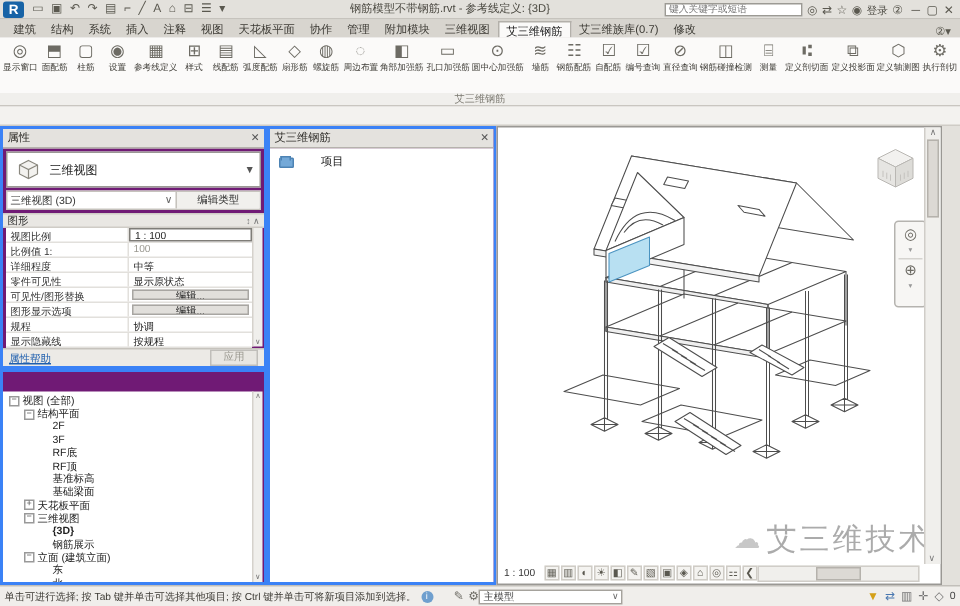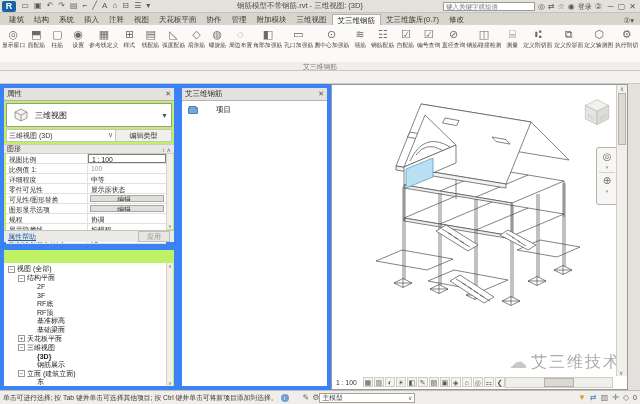--- a/index.html
+++ b/index.html
@@ -34,21 +34,21 @@
             display:flex; align-items:flex-start; padding:2px 1px 0 1px; }
   .tool { display:flex; flex-direction:column; align-items:center; min-width:21px; padding:0 1px; }
   .tool .ticon { font-size:11px; line-height:14px; color:#6d6b64; }
   .tool .tlabel { font-size:6.3px; color:#3f3d37; white-space:nowrap; transform:scale(.92); }
   #panel-label-row { position:absolute; left:0; top:62px; width:640px; height:9px; background:#f0efec;
                      border-bottom:1px solid #c9c6c0; text-align:center; font-size:6.8px; color:#7a786f; line-height:9px; }
   #options-bar { position:absolute; left:0; top:71px; width:640px; height:13px; background:#f3f2ef;
                  border-bottom:1px solid #cfccc6; }
 
   
-  .panel { position:absolute; background:#bef264; border:4px solid #3b82f6; }
+  .panel { position:absolute; background:#701a75; border:2px solid #3b82f6; }
   .panel-header { height:13px; background:#e4e2de; border-bottom:1px solid #b5b2ac; display:flex;
                   align-items:center; padding:0 3px; font-size:7.5px; color:#2e2c28; }
   .panel-close { margin-left:auto; font-size:7px; color:#555; }
 
   
   #properties { left:0; top:84px; width:178px; height:162px; }
   #type-selector { margin:2px; height:24px; background:#fff; border:1px solid #9a9894; display:flex; align-items:center; }
   #type-selector svg { margin:0 6px; }
   #type-sel-label { font-size:8px; color:#222; }
   #type-sel-arrow { margin-left:auto; margin-right:3px; color:#555; font-size:7px; }
@@ -98,21 +98,21 @@
   #canvas { position:absolute; left:331px; top:84px; width:297px; height:306px; background:#fff; border:1px solid #9a9894; }
   #model-svg { position:absolute; left:0; top:0; }
   #viewcube { position:absolute; right:10px; top:8px; }
   #navbar { position:absolute; right:9px; top:62px; width:22px; height:58px; border:1px solid #b5b3af; border-radius:3px;
             background:#f7f6f4; display:flex; flex-direction:column; align-items:center; padding-top:3px; gap:2px; }
   #navbar .nav-icon { font-size:10px; color:#6d6b64; line-height:11px; }
   #navbar .nav-sep { width:16px; border-top:1px solid #d5d3cf; }
   #navbar .nav-chev { font-size:5px; color:#999; }
   #watermark { position:absolute; right:6px; bottom:16px; display:flex; align-items:center; gap:4px; opacity:.75; }
   #watermark .wm-logo { font-size:18px; color:#b5b5b5; }
-  #watermark .wm-text { font-size:16px; color:#8f8f8f; letter-spacing:2px; white-space:nowrap; }
+  #watermark .wm-text { font-size:20px; color:#8f8f8f; letter-spacing:2px; white-space:nowrap; }
 
   #viewbar { position:absolute; left:2px; bottom:1px; height:12px; display:flex; align-items:center; gap:1px; }
   #view-scale { font-size:6.8px; color:#333; margin-right:3px; border:1px solid transparent; padding:0 1px; }
   .vb-icon { width:10px; height:10px; border:1px solid #cfccc6; background:#f4f3f0; font-size:7px; line-height:9px;
              text-align:center; color:#5a584f; }
   #hscroll { position:absolute; right:14px; bottom:1px; width:108px; height:11px; background:#f0efec; border:1px solid #d0cdc8;
              display:flex; align-items:center; }
   #hscroll .hthumb { margin-left:38px; width:30px; height:9px; background:#dcd9d4; border:1px solid #b5b2ac; }
   #vscroll { position:absolute; right:0px; top:0px; width:11px; bottom:13px; background:#f0efec; border-left:1px solid #d0cdc8;
              text-align:center; font-size:6px; color:#777; }
@@ -145,21 +145,21 @@
       <span class="qat-icon">↷</span>
       <span class="qat-icon">▤</span>
       <span class="qat-icon">⌐</span>
       <span class="qat-icon">╱</span>
       <span class="qat-icon">A</span>
       <span class="qat-icon">⌂</span>
       <span class="qat-icon">⊟</span>
       <span class="qat-icon">☰</span>
       <span class="qat-icon">▾</span>
     </div>
-  <div id="win-title">钢筋模型不带钢筋.rvt - 三维视图: {3D}</div>
+  <div id="win-title">钢筋模型不带钢筋.rvt - 参考线定义: {3D}</div>
   <div id="title-right">
     <input id="search-box" placeholder="键入关键字或短语" style="">
     <span id="title-right-icons" style="display:flex; gap:3px;">
         <span class="tr-icon">◎</span>
         <span class="tr-icon">⇄</span>
         <span class="tr-icon">☆</span>
         <span class="tr-icon">◉</span>
       </span>
     <span id="login-label">登录</span>
     <span class="tr-icon">②</span>

